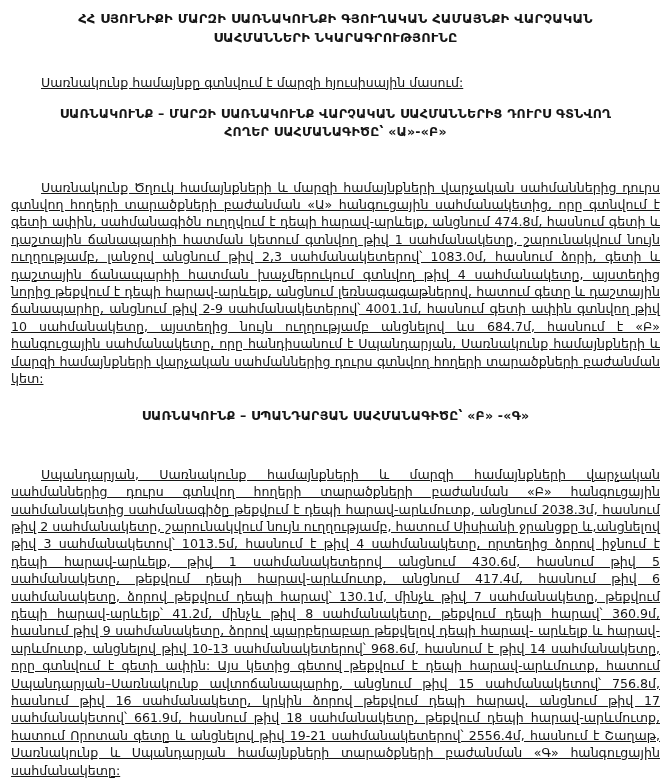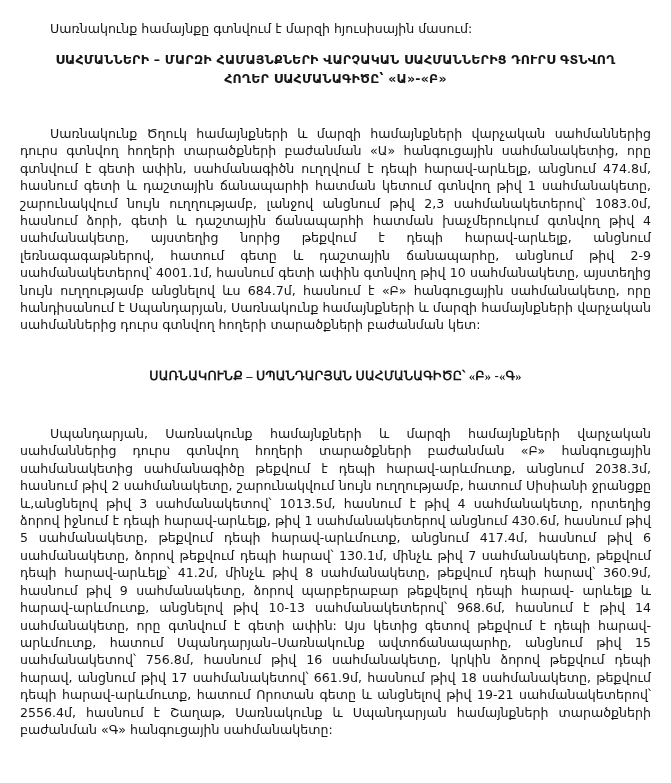--- a/index.html
+++ b/index.html
@@ -21,21 +21,22 @@
     font-weight: bold;
     text-align: center;
     font-size: 13px;
     line-height: 1.45;
     margin: 2px 30px 26px 30px;
     letter-spacing: 0.2px;
   }
   .para {
     font-size: 12.6px;
     line-height: 17.4px;
-    margin: 12px;
+    margin: 3px;
+    text-decoration: underline;
   }
   .para.indent {
     text-indent: 30px;
   }
   .para.justify {
     text-align: justify;
   }
   .section-heading {
     font-weight: bold;
     text-align: center;
@@ -43,34 +44,35 @@
     line-height: 1.45;
     margin: 14px 40px 0 40px;
     letter-spacing: 0.2px;
   }
   .gap-after-intro { margin-top: 0; }
   .sec-body { margin-top: 37px; }
   .length-note {
     text-indent: 10px;
     margin-top: 0;
   }
-  .heading-bg { margin-top: 33px; margin-bottom: 0; font-family: Liberation Serif, serif; }
+  .heading-bg { margin-top: 20px; margin-bottom: 0; }
   .sec-body-bg { margin-top: 40px; }
 </style>
 </head>
 <body>
 
 <div class="page">
 
+  <div class="doc-title">ՀՀ ՍՅՈՒՆԻՔԻ ՄԱՐԶԻ ՍԱՌՆԱԿՈՒՆՔԻ ԳՅՈՒՂԱԿԱՆ ՀԱՄԱՅՆՔԻ ՎԱՐՉԱԿԱՆ ՍԱՀՄԱՆՆԵՐԻ ՆԿԱՐԱԳՐՈՒԹՅՈՒՆԸ</div>
 
   <p class="para indent">Սառնակունք համայնքը գտնվում է մարզի հյուսիսային մասում:</p>
 
 
 
-  <div class="section-heading">ՍԱՀՄԱՆՆԵՐԻ – ՄԱՐԶԻ ՀԱՄԱՅՆՔՆԵՐԻ ՎԱՐՉԱԿԱՆ ՍԱՀՄԱՆՆԵՐԻՑ ԴՈՒՐՍ ԳՏՆՎՈՂ ՀՈՂԵՐ ՍԱՀՄԱՆԱԳԻԾԸ՝ «Ա»-«Բ»</div>
+  <div class="section-heading">ՍԱՌՆԱԿՈՒՆՔ – ՄԱՐԶԻ ՍԱՌՆԱԿՈՒՆՔ ՎԱՐՉԱԿԱՆ ՍԱՀՄԱՆՆԵՐԻՑ ԴՈՒՐՍ ԳՏՆՎՈՂ ՀՈՂԵՐ ՍԱՀՄԱՆԱԳԻԾԸ՝ «Ա»-«Բ»</div>
 
   <p class="para indent justify sec-body">Սառնակունք Ծղուկ համայնքների և մարզի համայնքների վարչական սահմաններից դուրս գտնվող հողերի տարածքների բաժանման «Ա» հանգուցային սահմանակետից, որը գտնվում է գետի ափին, սահմանագիծն ուղղվում է դեպի հարավ-արևելք, անցնում 474.8մ, հասնում գետի և դաշտային ճանապարհի հատման կետում գտնվող թիվ 1 սահմանակետը, շարունակվում նույն ուղղությամբ, լանջով անցնում թիվ 2,3 սահմանակետերով՝ 1083.0մ, հասնում ձորի, գետի և դաշտային ճանապարհի հատման խաչմերուկում գտնվող թիվ 4 սահմանակետը, այստեղից նորից թեքվում է դեպի հարավ-արևելք, անցնում լեռնագագաթներով, հատում գետը և դաշտային ճանապարհը, անցնում թիվ 2-9 սահմանակետերով՝ 4001.1մ, հասնում գետի ափին գտնվող թիվ 10 սահմանակետը, այստեղից նույն ուղղությամբ անցնելով ևս 684.7մ, հասնում է «Բ» հանգուցային սահմանակետը, որը հանդիսանում է Սպանդարյան, Սառնակունք համայնքների և մարզի համայնքների վարչական սահմաններից դուրս գտնվող հողերի տարածքների բաժանման կետ:</p>
 
 
   <div class="section-heading heading-bg">ՍԱՌՆԱԿՈՒՆՔ – ՍՊԱՆԴԱՐՅԱՆ ՍԱՀՄԱՆԱԳԻԾԸ՝ «Բ» -«Գ»</div>
 
   <p class="para indent justify sec-body-bg">Սպանդարյան, Սառնակունք համայնքների և մարզի համայնքների վարչական սահմաններից դուրս գտնվող հողերի տարածքների բաժանման «Բ» հանգուցային սահմանակետից սահմանագիծը թեքվում է դեպի հարավ-արևմուտք, անցնում 2038.3մ, հասնում թիվ 2 սահմանակետը, շարունակվում նույն ուղղությամբ, հատում Սիսիանի ջրանցքը և,անցնելով թիվ 3 սահմանակետով՝ 1013.5մ, հասնում է թիվ 4 սահմանակետը, որտեղից ձորով իջնում է դեպի հարավ-արևելք, թիվ 1 սահմանակետերով անցնում 430.6մ, հասնում թիվ 5 սահմանակետը, թեքվում դեպի հարավ-արևմուտք, անցնում 417.4մ, հասնում թիվ 6 սահմանակետը, ձորով թեքվում դեպի հարավ՝ 130.1մ, մինչև թիվ 7 սահմանակետը, թեքվում դեպի հարավ-արևելք՝ 41.2մ, մինչև թիվ 8 սահմանակետը, թեքվում դեպի հարավ՝ 360.9մ, հասնում թիվ 9 սահմանակետը, ձորով պարբերաբար թեքվելով դեպի հարավ- արևելք և հարավ-արևմուտք, անցնելով թիվ 10-13 սահմանակետերով՝ 968.6մ, հասնում է թիվ 14 սահմանակետը, որը գտնվում է գետի ափին: Այս կետից գետով թեքվում է դեպի հարավ-արևմուտք, հատում Սպանդարյան–Սառնակունք ավտոճանապարհը, անցնում թիվ 15 սահմանակետով՝ 756.8մ, հասնում թիվ 16 սահմանակետը, կրկին ձորով թեքվում դեպի հարավ, անցնում թիվ 17 սահմանակետով՝ 661.9մ, հասնում թիվ 18 սահմանակետը, թեքվում դեպի հարավ-արևմուտք, հատում Որոտան գետը և անցնելով թիվ 19-21 սահմանակետերով՝ 2556.4մ, հասնում է Շաղաթ, Սառնակունք և Սպանդարյան համայնքների տարածքների բաժանման «Գ» հանգուցային սահմանակետը:</p>
 
 </div>
 

